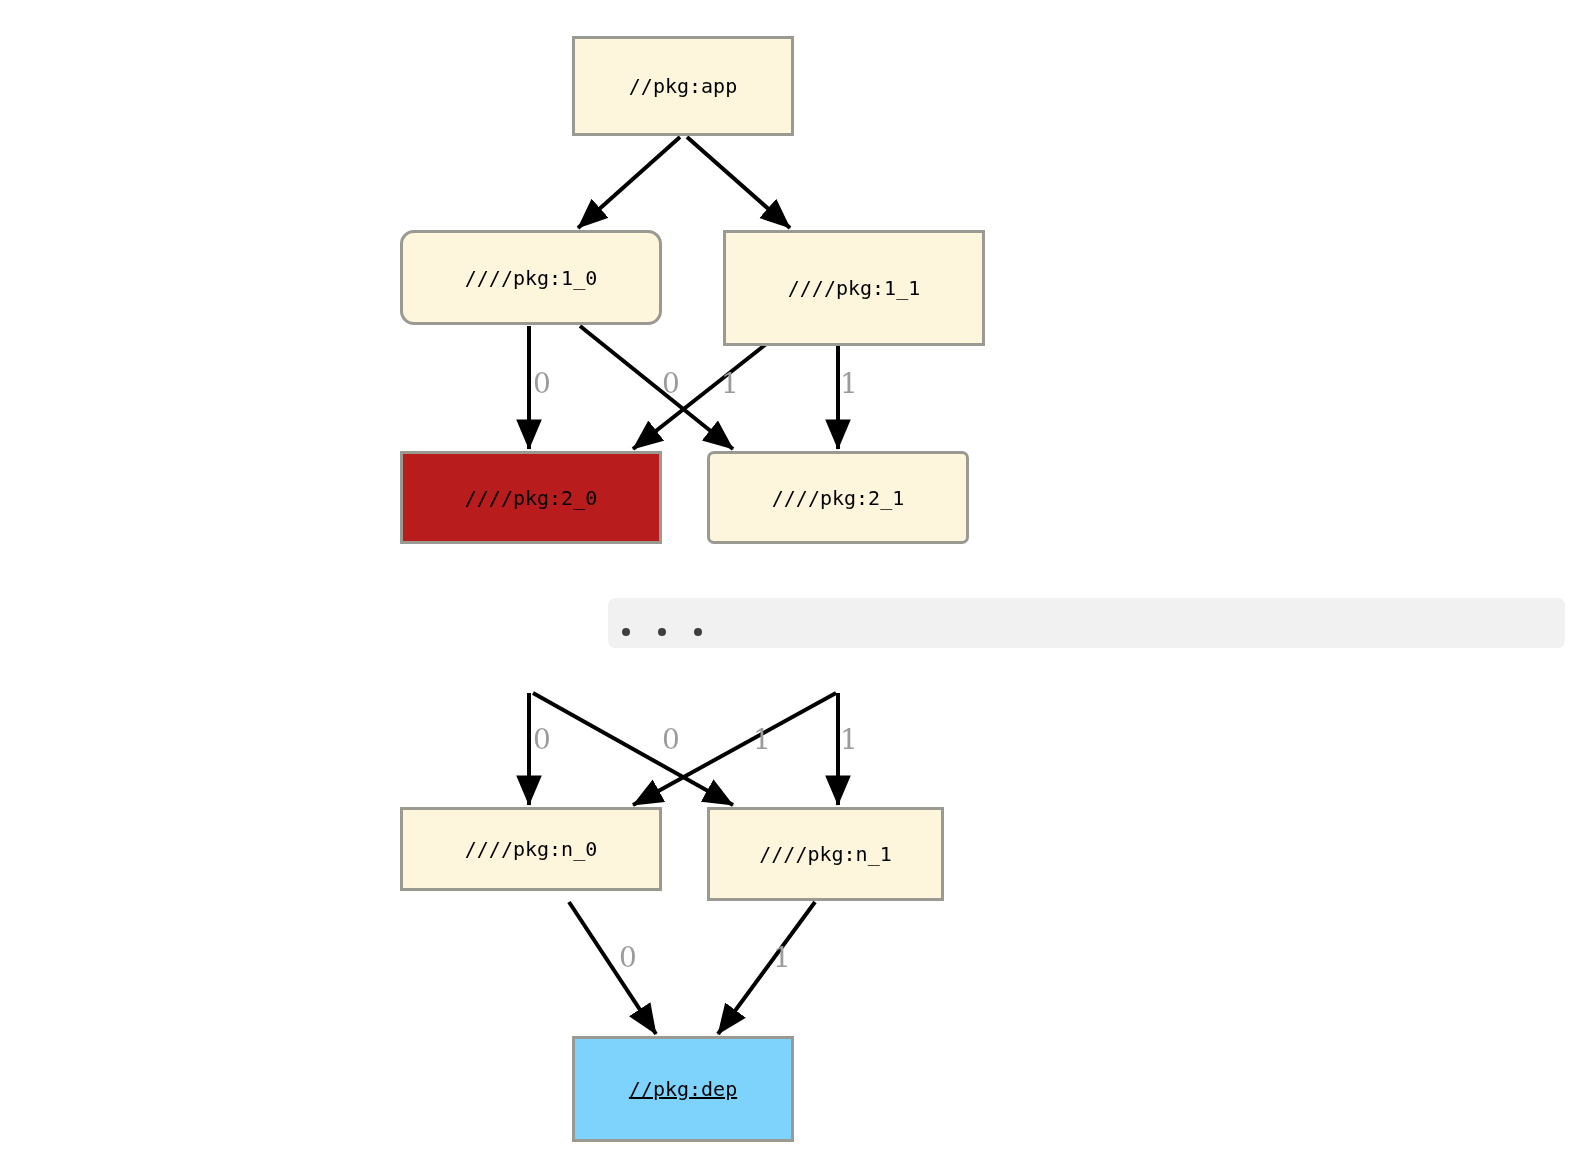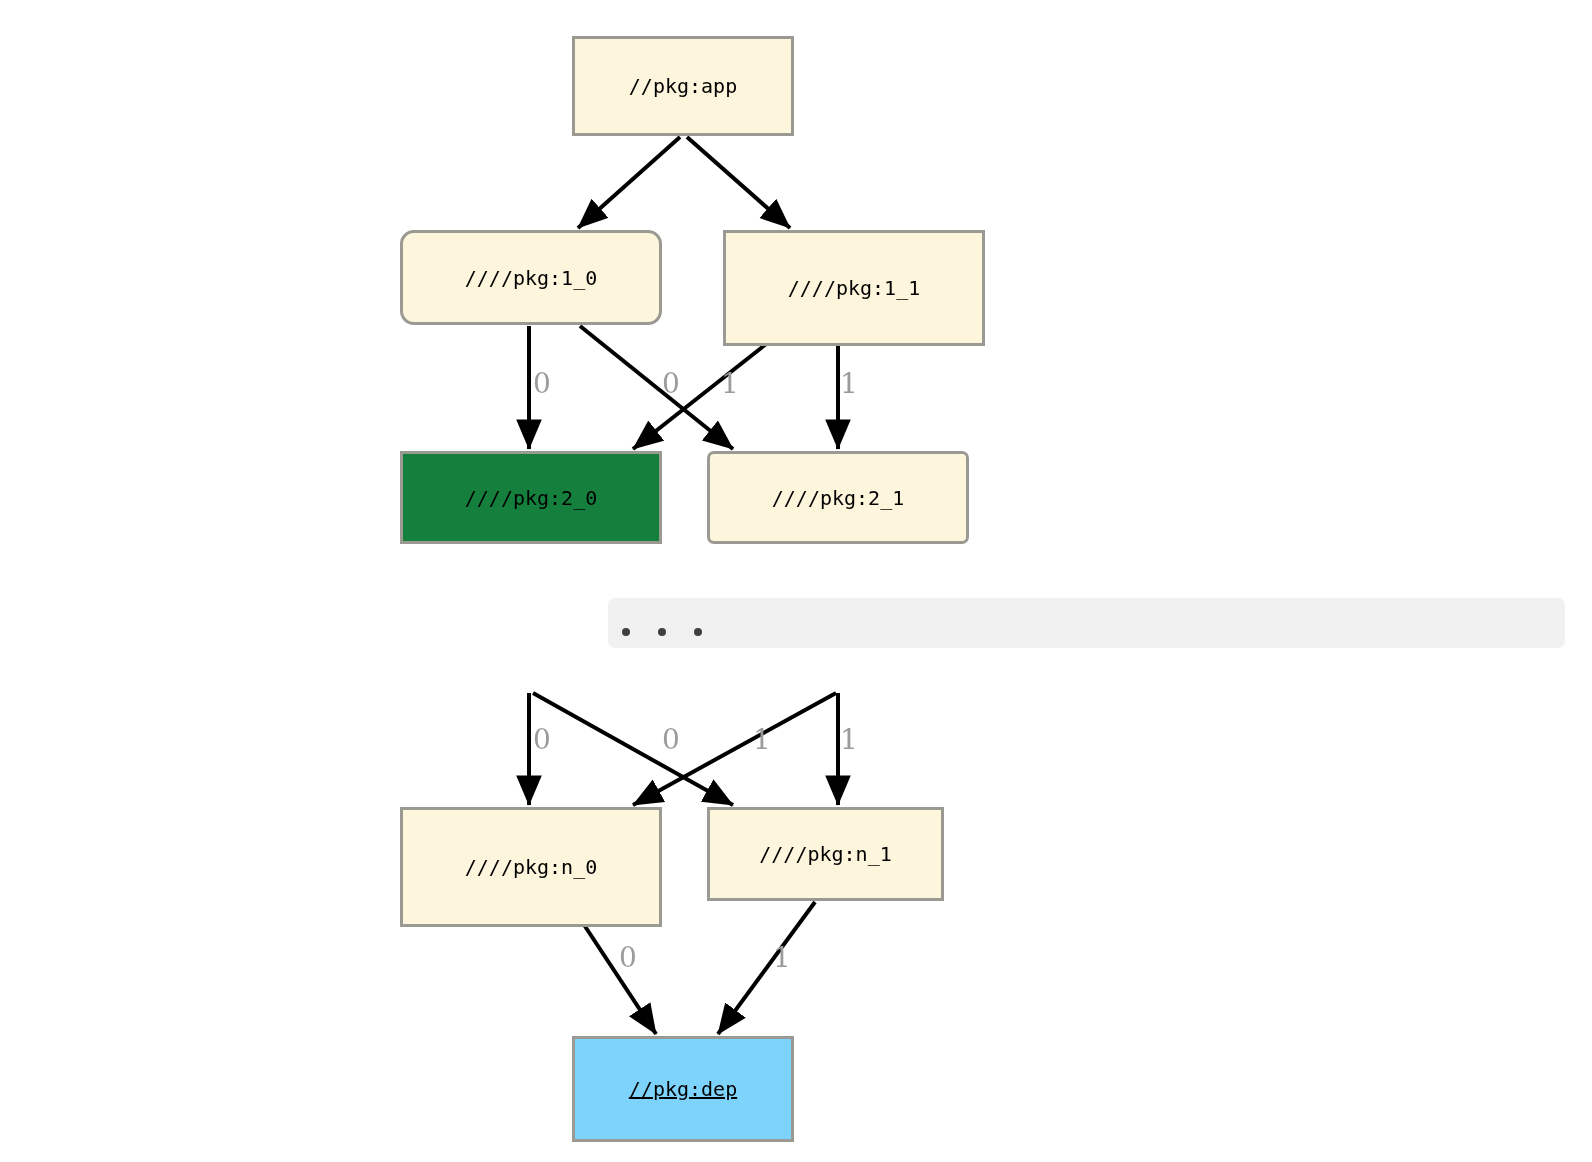--- a/index.html
+++ b/index.html
@@ -107,27 +107,27 @@
 <div id="node-layer">
     <div class="node" style="left: 572px; top: 36px; width: 222px; height: 100px; background: rgb(253, 246, 220); border-color: rgb(154, 154, 146);">
       <span class="node-label">//pkg:app</span>
     </div>
     <div class="node" style="left: 400px; top: 230px; width: 262px; height: 95px; background: rgb(253, 246, 220); border-color: rgb(154, 154, 146); border-radius: 14px;">
       <span class="node-label">////pkg:1_0</span>
     </div>
     <div class="node" style="left: 707px; top: 230px; width: 262px; height: 116px; background: rgb(253, 246, 220); border-color: rgb(154, 154, 146); margin-left: 16px;">
       <span class="node-label">////pkg:1_1</span>
     </div>
-    <div class="node" style="left: 400px; top: 451px; width: 262px; height: 93px; background: #15803d; border-color: rgb(154, 154, 146);">
+    <div class="node" style="left: 400px; top: 451px; width: 262px; height: 93px; background: #b91c1c; border-color: rgb(154, 154, 146);">
       <span class="node-label">////pkg:2_0</span>
     </div>
     <div class="node" style="left: 707px; top: 451px; width: 262px; height: 93px; background: rgb(253, 246, 220); border-color: rgb(154, 154, 146); border-radius: 7px;">
       <span class="node-label">////pkg:2_1</span>
     </div>
-    <div class="node" style="left: 400px; top: 807px; width: 262px; height: 120px; background: rgb(253, 246, 220); border-color: rgb(154, 154, 146);">
+    <div class="node" style="left: 400px; top: 807px; width: 262px; height: 84px; background: rgb(253, 246, 220); border-color: rgb(154, 154, 146);">
       <span class="node-label">////pkg:n_0</span>
     </div>
     <div class="node" style="left: 707px; top: 807px; width: 237px; height: 94px; background: rgb(253, 246, 220); border-color: rgb(154, 154, 146);">
       <span class="node-label">////pkg:n_1</span>
     </div>
     <div class="node" style="left: 572px; top: 1036px; width: 222px; height: 106px; background: #7dd3fc; border-color: rgb(154, 154, 146); text-decoration: underline;">
       <span class="node-label">//pkg:dep</span>
     </div>
   </div>
 

